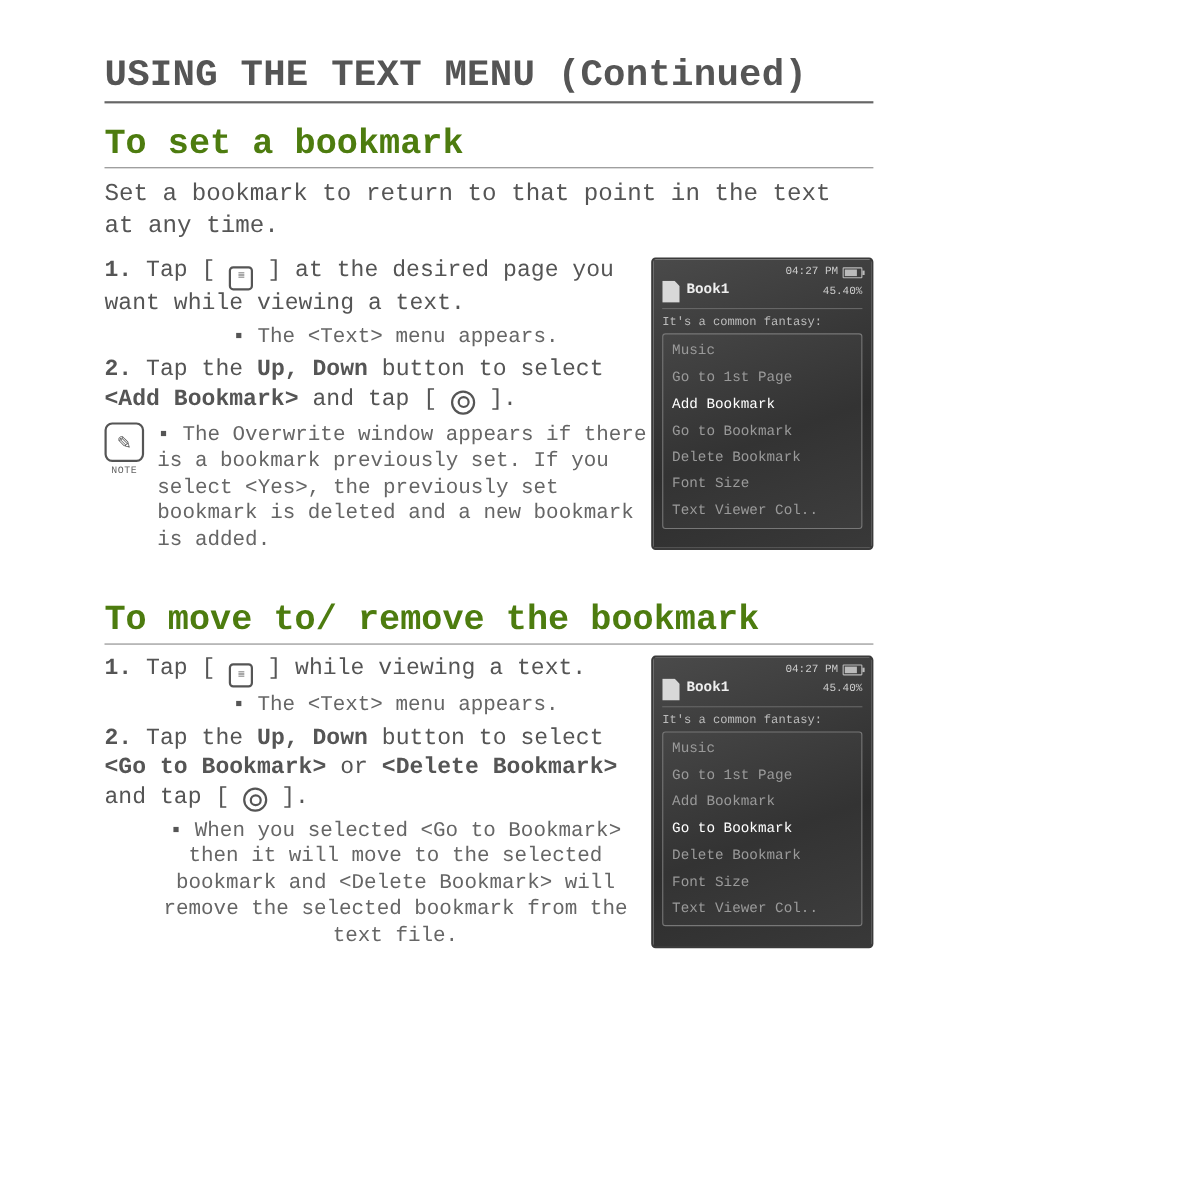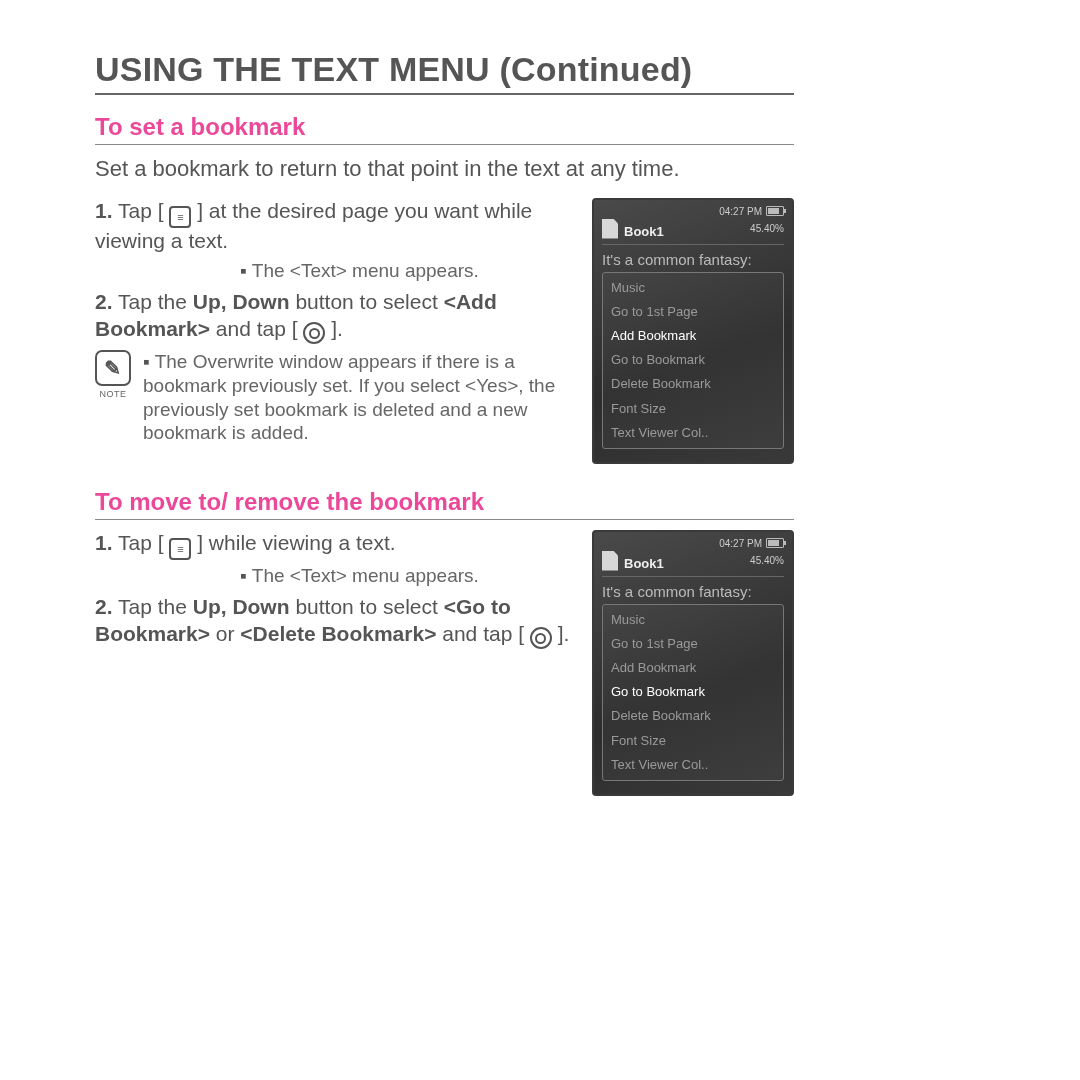--- a/index.html
+++ b/index.html
@@ -10,34 +10,35 @@
     background: #fff;
     font-family: Arial, Helvetica, sans-serif;
     color: #4a4a4a;
   }
   .page {
     box-sizing: border-box;
     width: 864px;
     height: 1080px;
     padding: 50px 70px 30px 95px;
     position: relative;
+    font-family: Liberation Mono, monospace;
   }
   .h1 {
     font-size: 34px;
     font-weight: bold;
     color: #555;
     border-bottom: 2px solid #666;
     padding-bottom: 4px;
     margin: 0 0 18px 0;
     letter-spacing: 0.2px;
   }
   .h2 {
-    font-size: 24px;
-    font-weight: bold;
-    color: #ec4899;
+    font-size: 32px;
+    font-weight: bold;
+    color: #4d7c0f;
     border-bottom: 1.5px solid #888;
     padding-bottom: 3px;
     margin: 14px 0 10px 0;
   }
   .intro {
     font-size: 22px;
     color: #555;
     margin: 6px 0 14px 0;
     line-height: 1.3;
   }
@@ -166,21 +167,21 @@
     background: #bbb;
   }
   .dev-title-row {
     display: flex;
     align-items: center;
     justify-content: space-between;
     margin-top: 2px;
   }
   .dev-title-left {
     display: flex;
-    align-items: flex-end;
+    align-items: flex-start;
     gap: 6px;
   }
   .doc-ic {
     width: 16px;
     height: 20px;
     background: #d8d8d8;
     clip-path: polygon(0 0, 70% 0, 100% 25%, 100% 100%, 0 100%);
   }
   .dev-title {
     font-weight: bold;
@@ -189,21 +190,21 @@
   }
   .dev-pct {
     font-size: 10px;
     color: #ccc;
   }
   .dev-sep {
     border-top: 1px solid #666;
     margin: 5px 0 6px 0;
   }
   .dev-fantasy {
-    font-size: 15px;
+    font-size: 11px;
     color: #bbb;
     margin-bottom: 4px;
   }
   .menu-box {
     border: 1px solid #777;
     border-radius: 3px;
     background: rgba(255,255,255,0.03);
     padding: 3px 0;
   }
   .menu-item {
@@ -336,35 +337,38 @@
           <div class="menu-item">Go to 1st Page</div>
           <div class="menu-item sel">Add Bookmark</div>
           <div class="menu-item">Go to Bookmark</div>
           <div class="menu-item">Delete Bookmark</div>
           <div class="menu-item">Font Size</div>
           <div class="menu-item">Text Viewer Col..</div>
         </div>
     </div>
   </div>
 
-  <div class="h2" style="margin-top:24px">To move to/ remove the bookmark</div>
+  <div class="h2" style="margin-top:38px">To move to/ remove the bookmark</div>
 
   <div class="section-body">
     <div class="textcol">
       <ol class="ol">
         <li>
           <span class="num">1.</span>
           <span>Tap </span>[ <span class="icon-inline">≡</span> ]<span> while viewing a text.</span>
           <ul class="sub">
               <li>The &lt;Text&gt; menu appears.</li>
             </ul>
         </li>
         <li>
           <span class="num">2.</span>
           <span>Tap the </span><span class="b">Up, Down</span><span> button to select </span><span class="b">&lt;Go to Bookmark&gt;</span><span> or </span><span class="b">&lt;Delete Bookmark&gt;</span><span> and tap </span>[ <span class="icon-circ"></span> ].
+          <ul class="sub">
+              <li>When you selected &lt;Go to Bookmark&gt; then it will move to the selected bookmark and &lt;Delete Bookmark&gt; will remove the selected bookmark from the text file.</li>
+            </ul>
         </li>
       </ol>
     </div>
 
     <div class="device" style="height:266px">
       <div class="dev-top">
         <span>04:27 PM</span>
         <span class="batt">
             <span class="fill"></span>
           </span>

